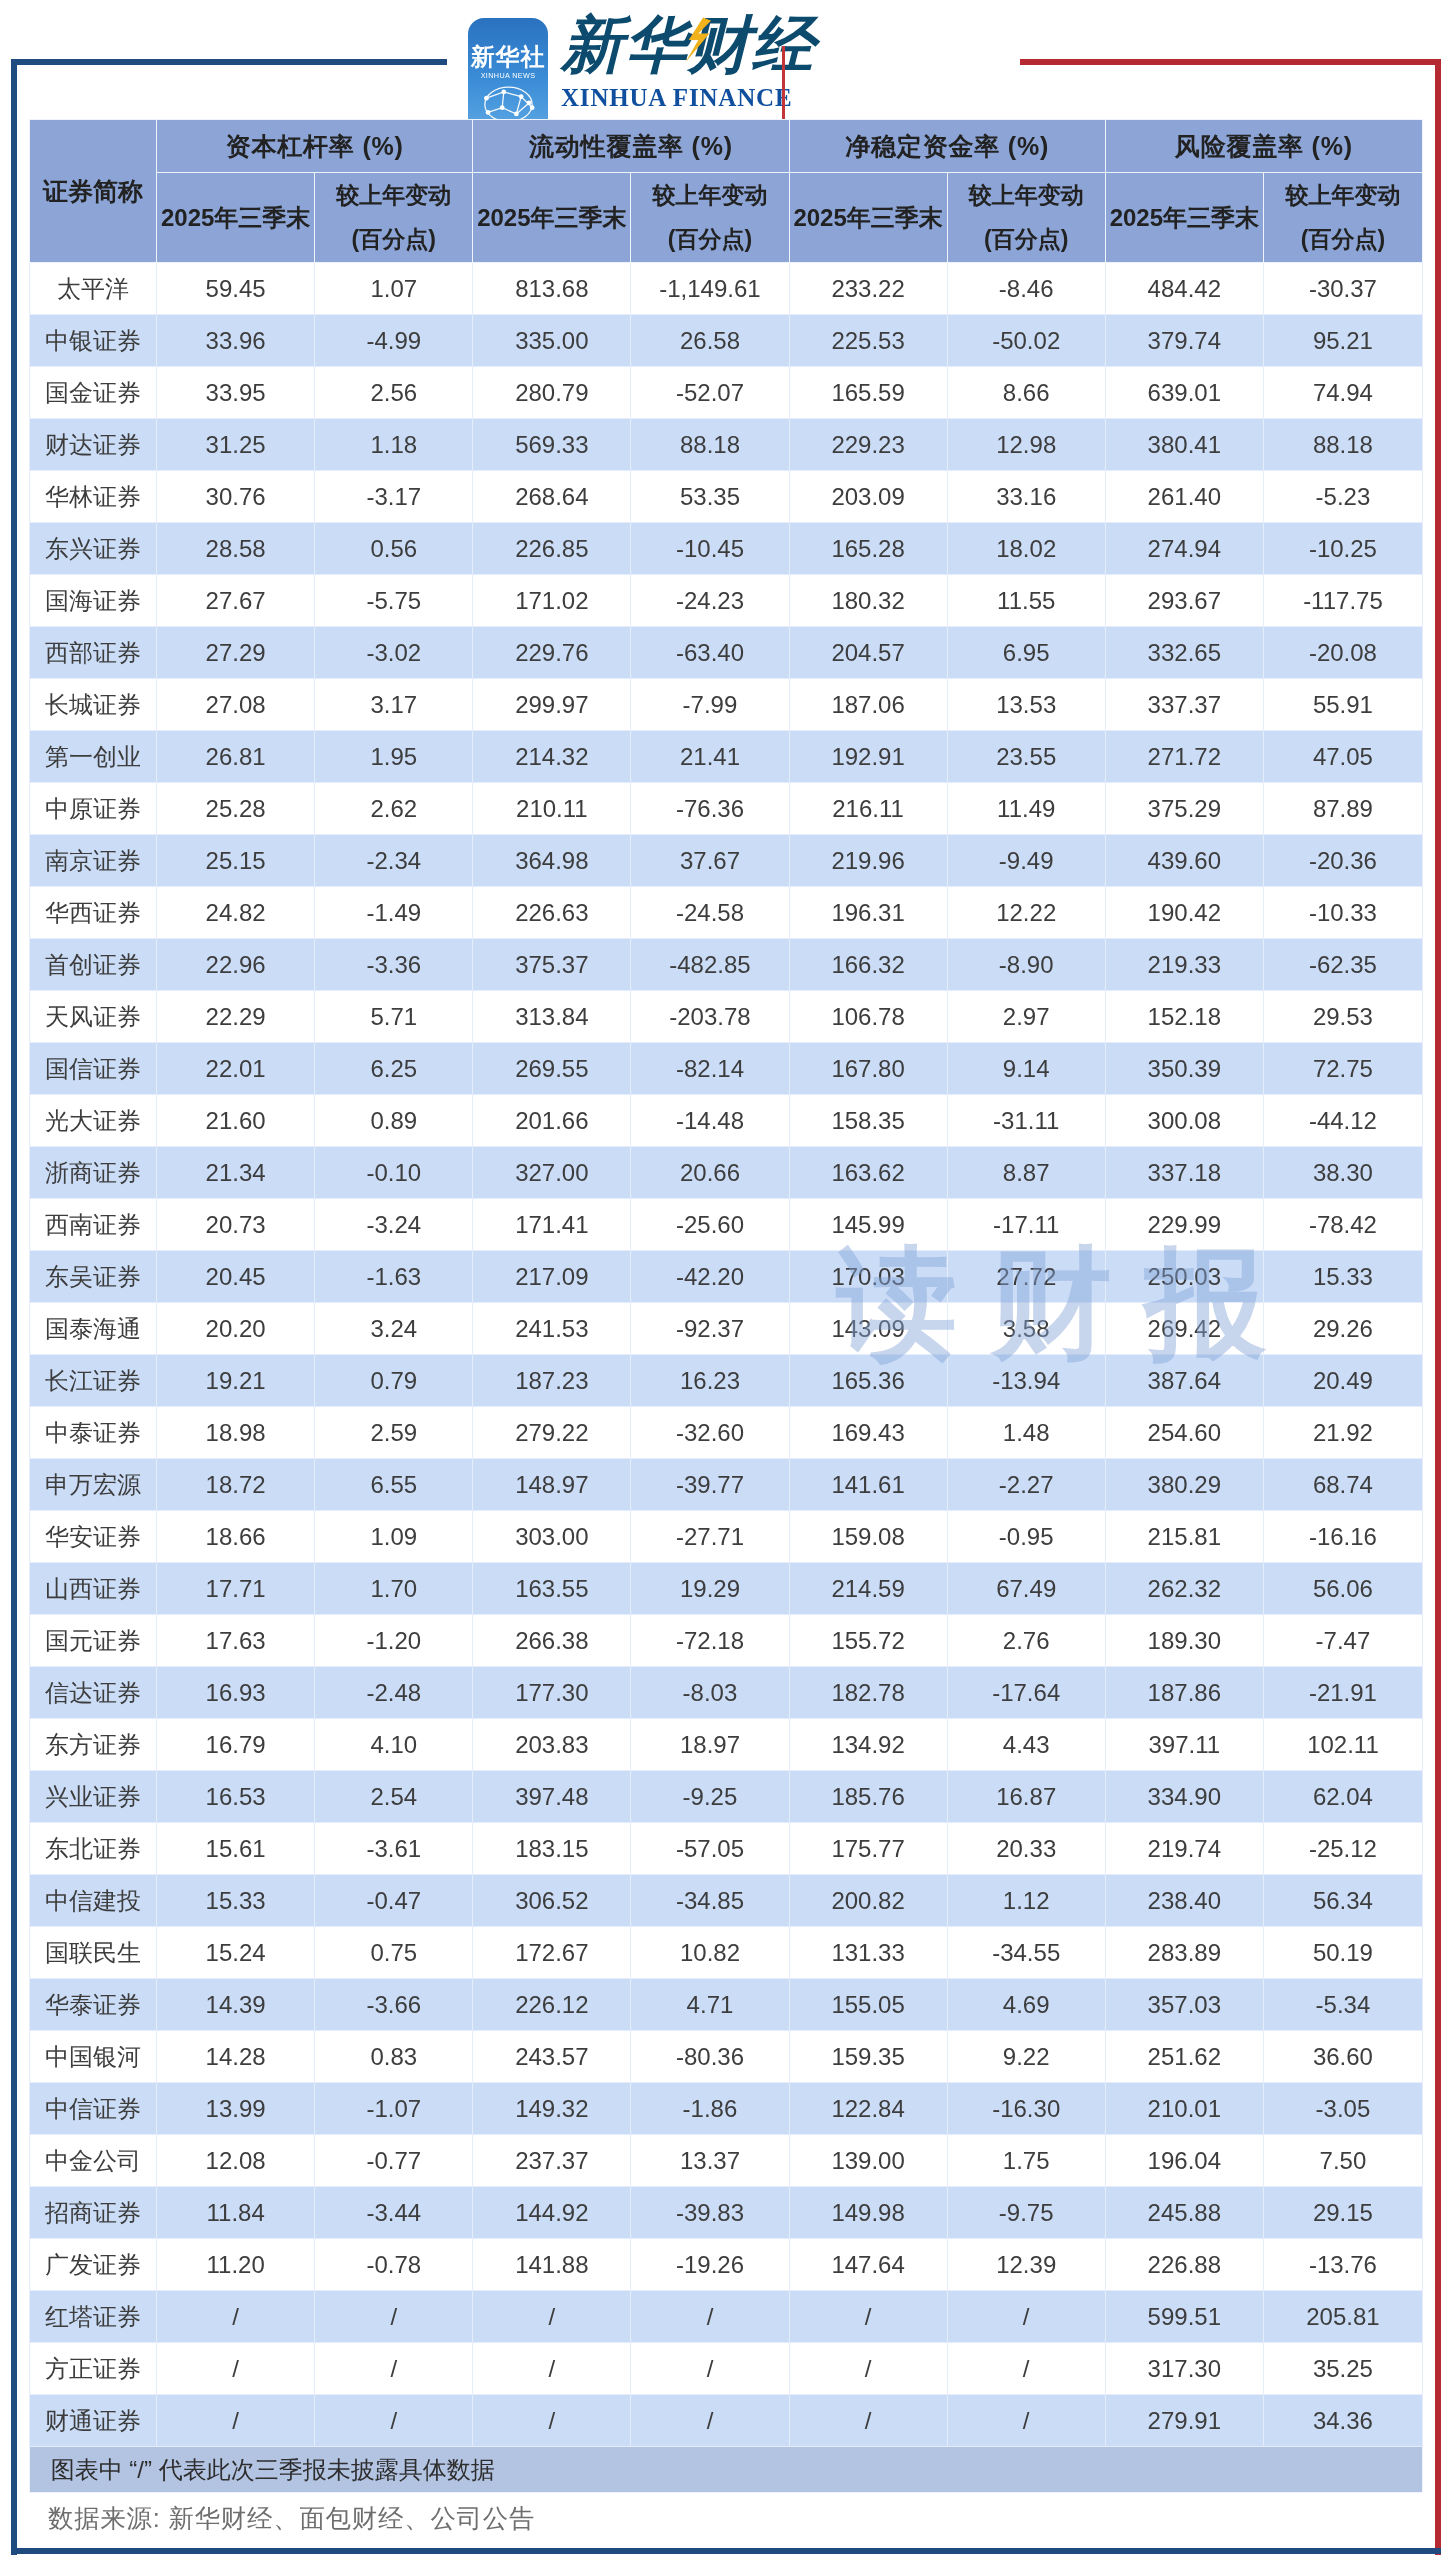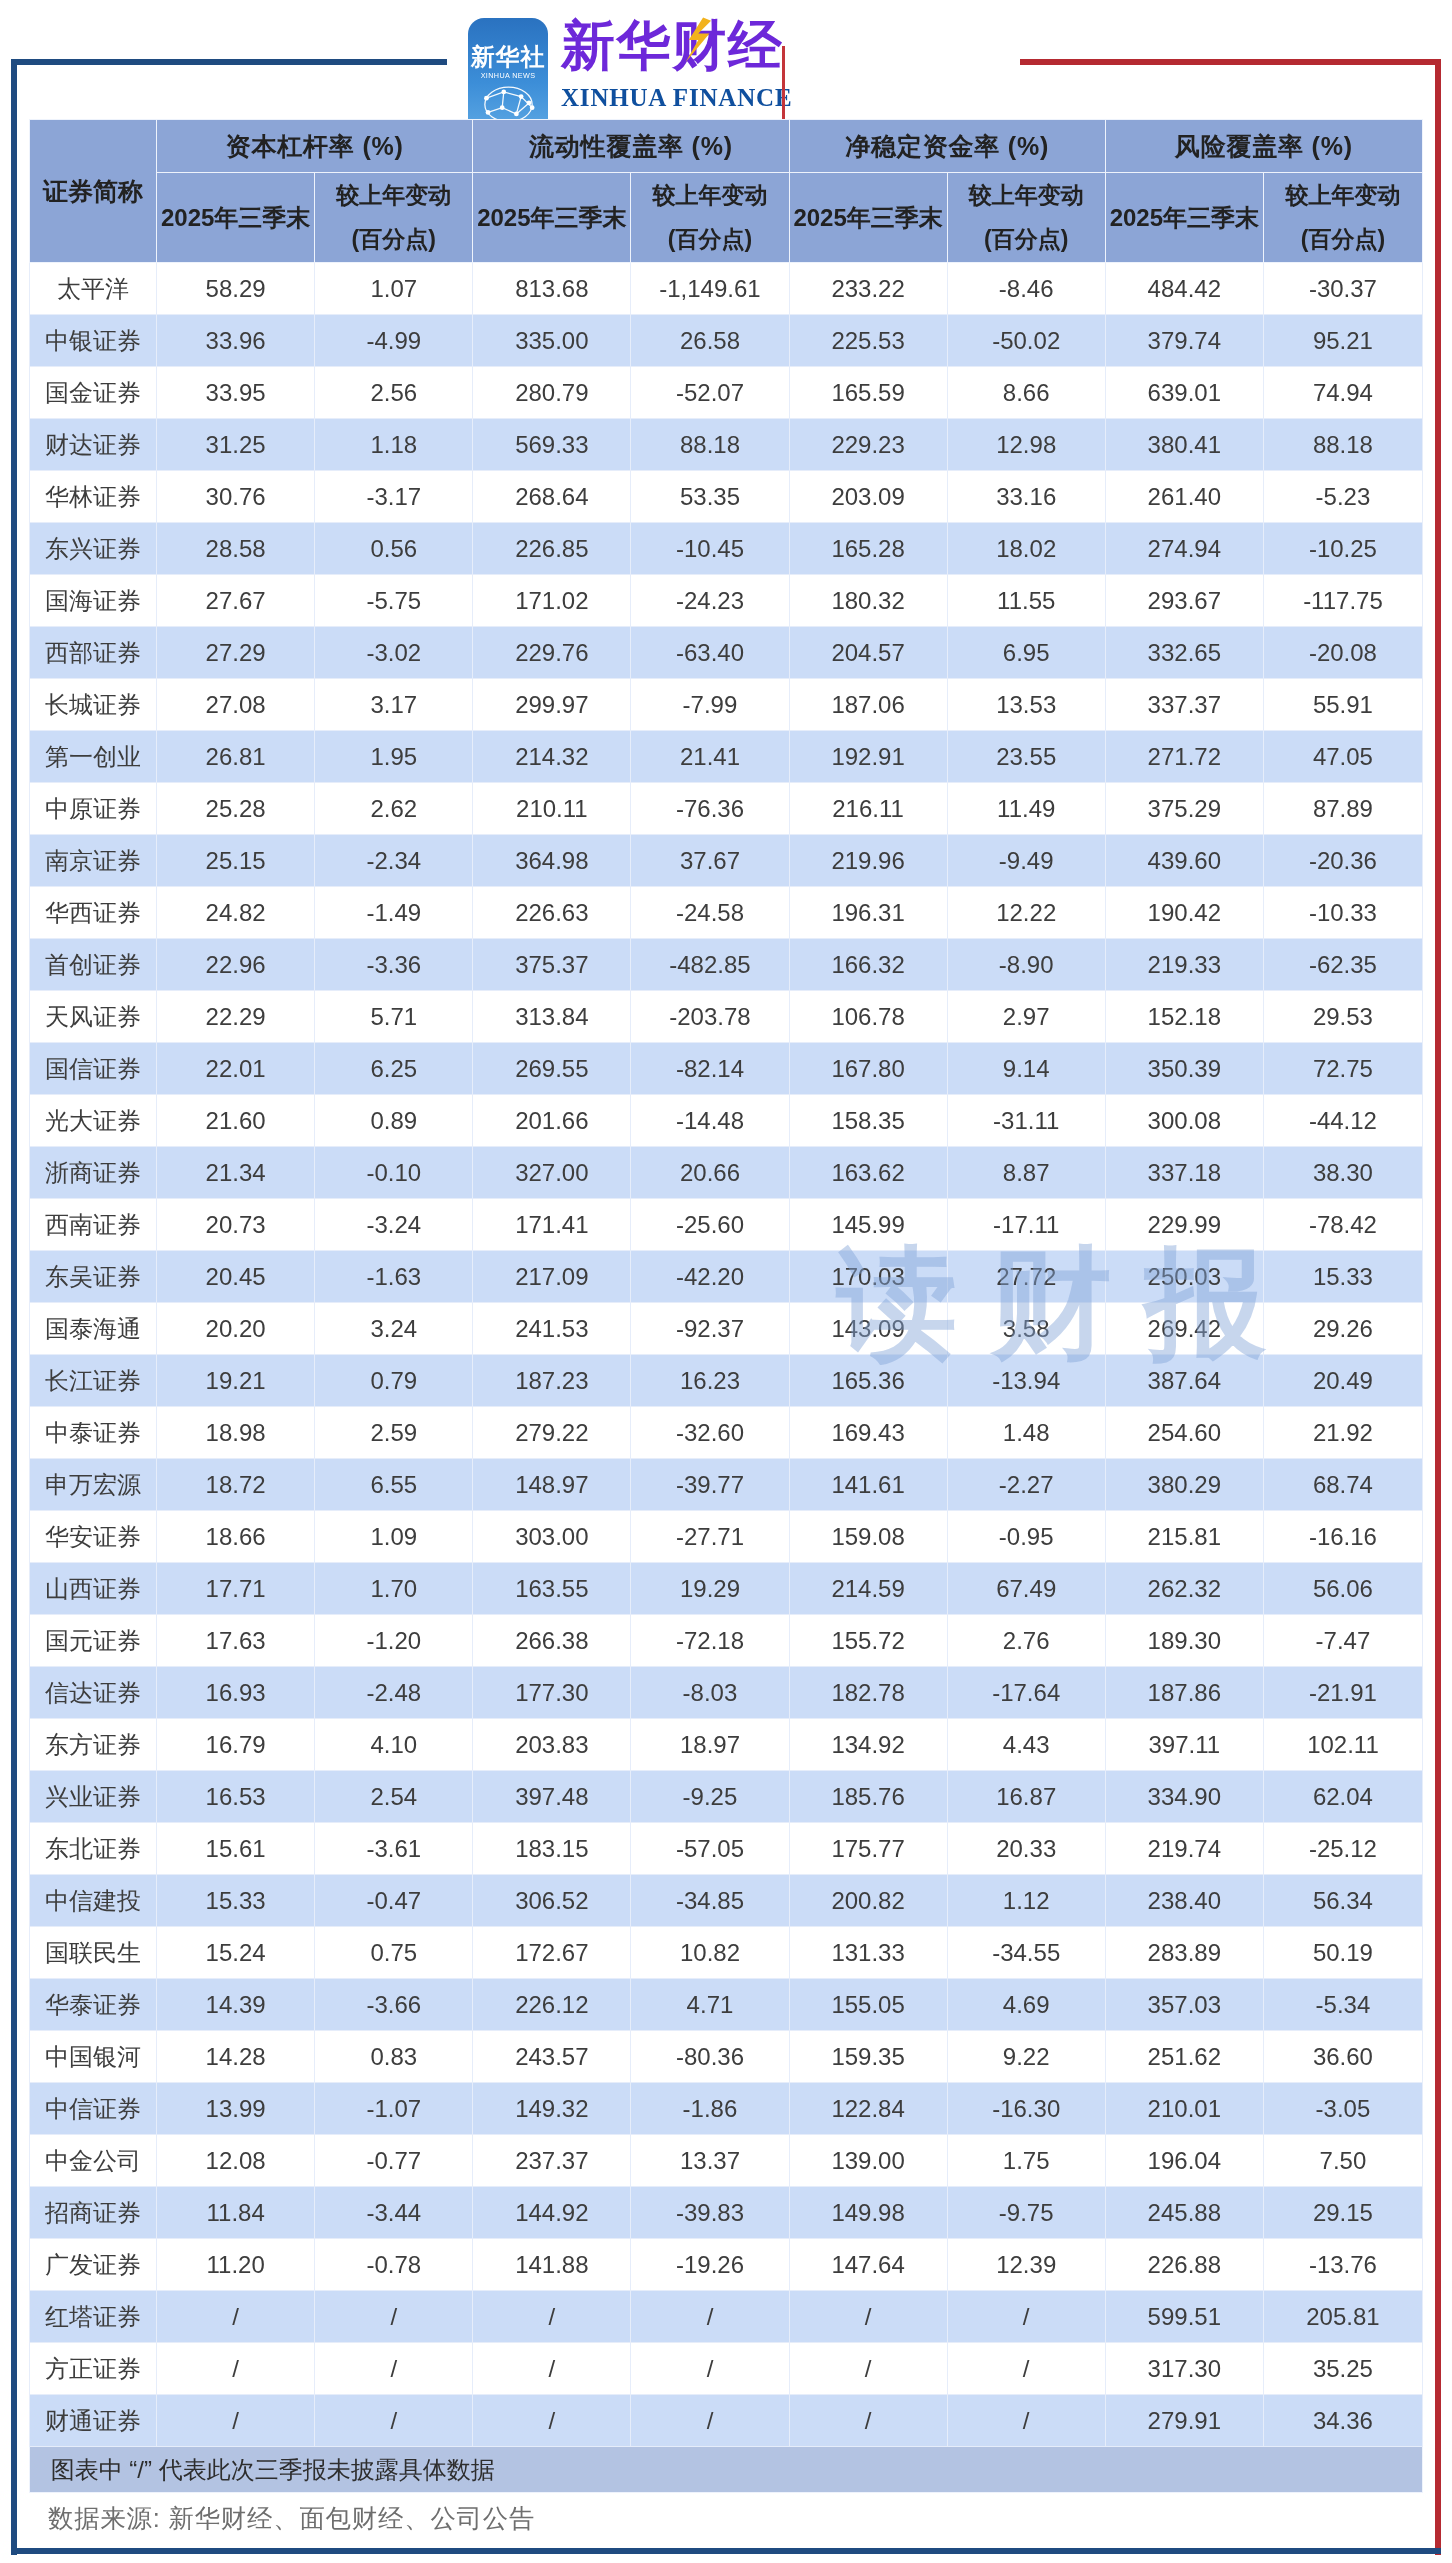--- a/index.html
+++ b/index.html
@@ -8,21 +8,21 @@
 
   
   .brand{position:absolute;top:0;left:0;width:1453px;height:167px;}
   .xh-icon{position:absolute;left:468px;top:17.5px;width:80px;height:118px;border-radius:16px;
            background:linear-gradient(180deg,#2a72c0 0%,#3c8ed8 55%,#5fa9e4 100%);
            color:#fff;text-align:center;box-sizing:border-box;padding-top:26px;}
   .xh-icon .cn{font-size:24px;font-weight:700;letter-spacing:0.8px;line-height:25.4px;}
   .xh-icon .en{font-size:7.2px;letter-spacing:0.4px;margin-top:1.6px;}
   .xh-icon svg{margin-top:4.8px;}
   .xf-logo{position:absolute;left:561px;top:11px;width:215px;height:127px;}
-  .xf-cn{font-size:54px;font-weight:800;color:#6d28d9;letter-spacing:1.6px;line-height:68px;white-space:nowrap;}
+  .xf-cn{font-size:62px;font-weight:800;font-style:italic;color:#0c4a6e;letter-spacing:1.6px;line-height:68px;white-space:nowrap;}
   .xf-bolt{position:absolute;left:118px;top:4.8px;}
   .xf-en{font-size:25px;font-weight:700;color:#0f4f9e;font-family:"Liberation Serif","DejaVu Serif",serif;letter-spacing:0.8px;margin-top:4.8px;white-space:nowrap;}
   .logo-divider{position:absolute;left:782px;top:46px;width:3.2px;height:89px;background:#c4353a;}
   .bread-logo{position:absolute;left:805px;top:46px;height:87px;white-space:nowrap;}
   .bread-cn{font-size:68px;font-weight:900;line-height:80px;letter-spacing:0px;}
   .bread-red{color:#be2f33;}
   .bread-black{color:#161616;}
   .bread-reg{position:absolute;left:145px;top:-11px;font-size:20.7px;color:#222;font-weight:400;}
 
   
@@ -149,21 +149,21 @@
           <th class="period">2025年三季末</th>
           <th class="change">
             <div>较上年变动</div>
             <div>(百分点)</div>
           </th>
         </tr>
       </thead>
       <tbody>
           <tr>
             <td class="name-cell">太平洋</td>
-            <td>58.29</td>
+            <td>59.45</td>
             <td>1.07</td>
             <td>813.68</td>
             <td>-1,149.61</td>
             <td>233.22</td>
             <td>-8.46</td>
             <td>484.42</td>
             <td>-30.37</td>
           </tr>
           <tr class="alt">
             <td class="name-cell">中银证券</td>

